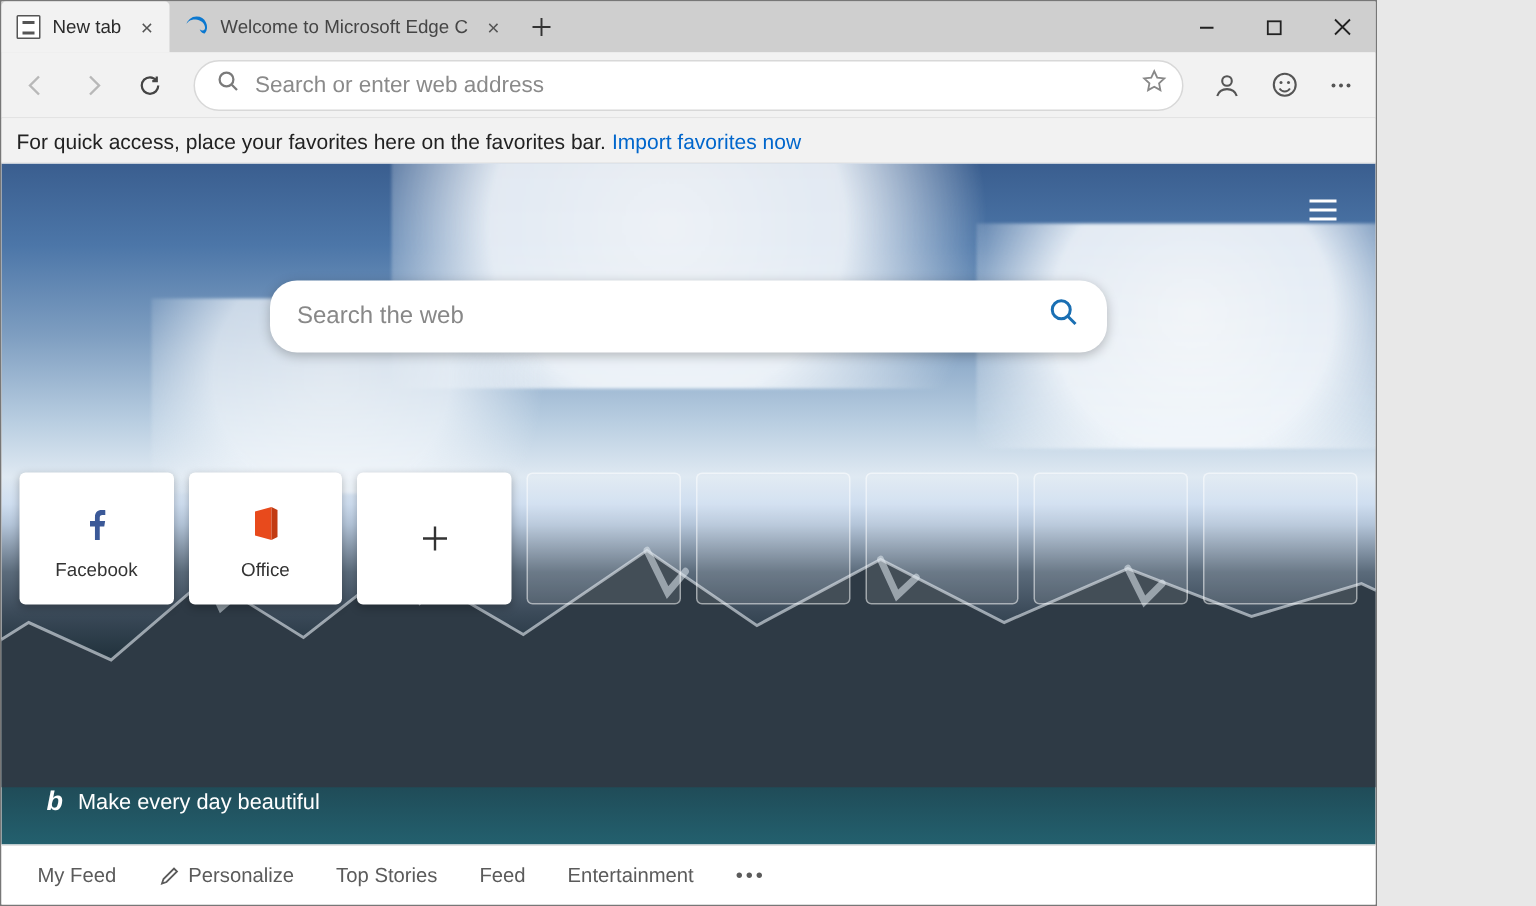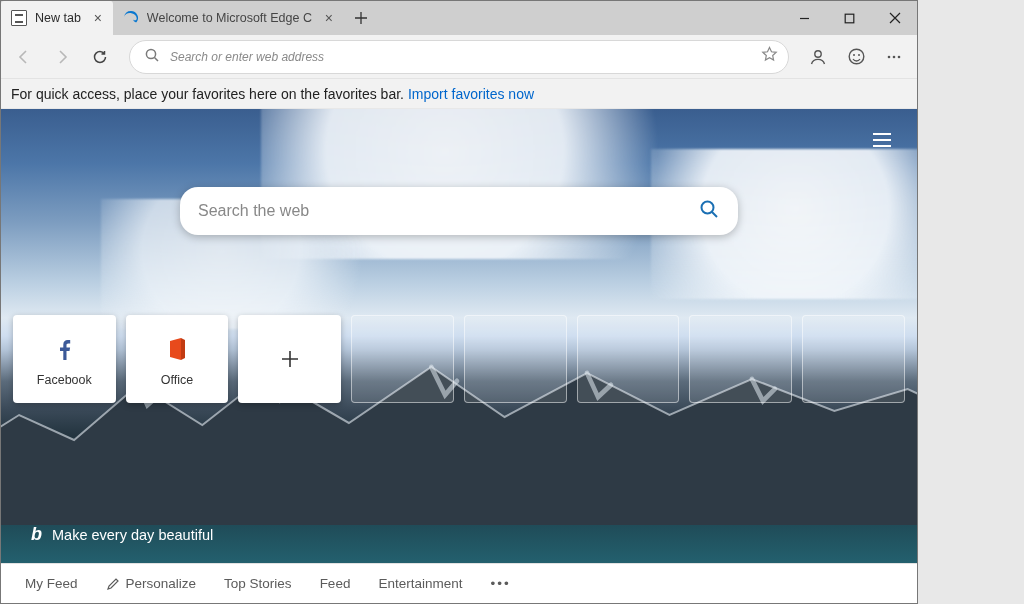--- a/index.html
+++ b/index.html
@@ -24,21 +24,21 @@
   .favicon.newtab { border: 1px solid #555; background: #fff; display: flex; align-items: flex-end; justify-content: center; border-radius: 1px; }
   .favicon.newtab::before { content: ""; display: block; width: 8px; height: 5px; border-top: 2px solid #555; border-bottom: 2px solid #555; margin-bottom: 2px; }
   .favicon.edge { color: #0b63c5; }
 
   
   .toolbar { height: 44px; background: #f2f2f2; display: flex; align-items: center; padding: 0 6px; gap: 4px; border-bottom: 1px solid rgba(0,0,0,0.06); }
   .tb-btn { width: 34px; height: 34px; display: flex; align-items: center; justify-content: center; color: #555; border-radius: 4px; }
   .tb-btn.disabled { color: #b8b8b8; }
   .omnibox { flex: 1; height: 34px; background: #fff; border: 1px solid #d8d8d8; border-radius: 17px; display: flex; align-items: center; padding: 0 10px 0 14px; margin: 0 8px; }
   .omnibox .search-ico { color: #7a7a7a; margin-right: 10px; }
-  .omnibox input { border: none; outline: none; flex: 1; font-size: 12px; color: #1d4ed8; background: transparent; font-style: italic; }
+  .omnibox input { border: none; outline: none; flex: 1; font-size: 15px; color: #1d4ed8; background: transparent; }
   .omnibox input::placeholder { color: #8a8a8a; }
   .omnibox .star { color: #888; }
 
   
   .favbar { height: 30px; background: #f2f2f2; display: flex; align-items: center; padding: 0 10px; font-size: 14px; color: #222; border-bottom: 1px solid rgba(0,0,0,0.04); }
   .favbar a { color: #0066cc; text-decoration: none; margin-left: 4px; }
 
   
   .ntp { flex: 1; position: relative; overflow: hidden; }
   .bg { position: absolute; inset: 0;

